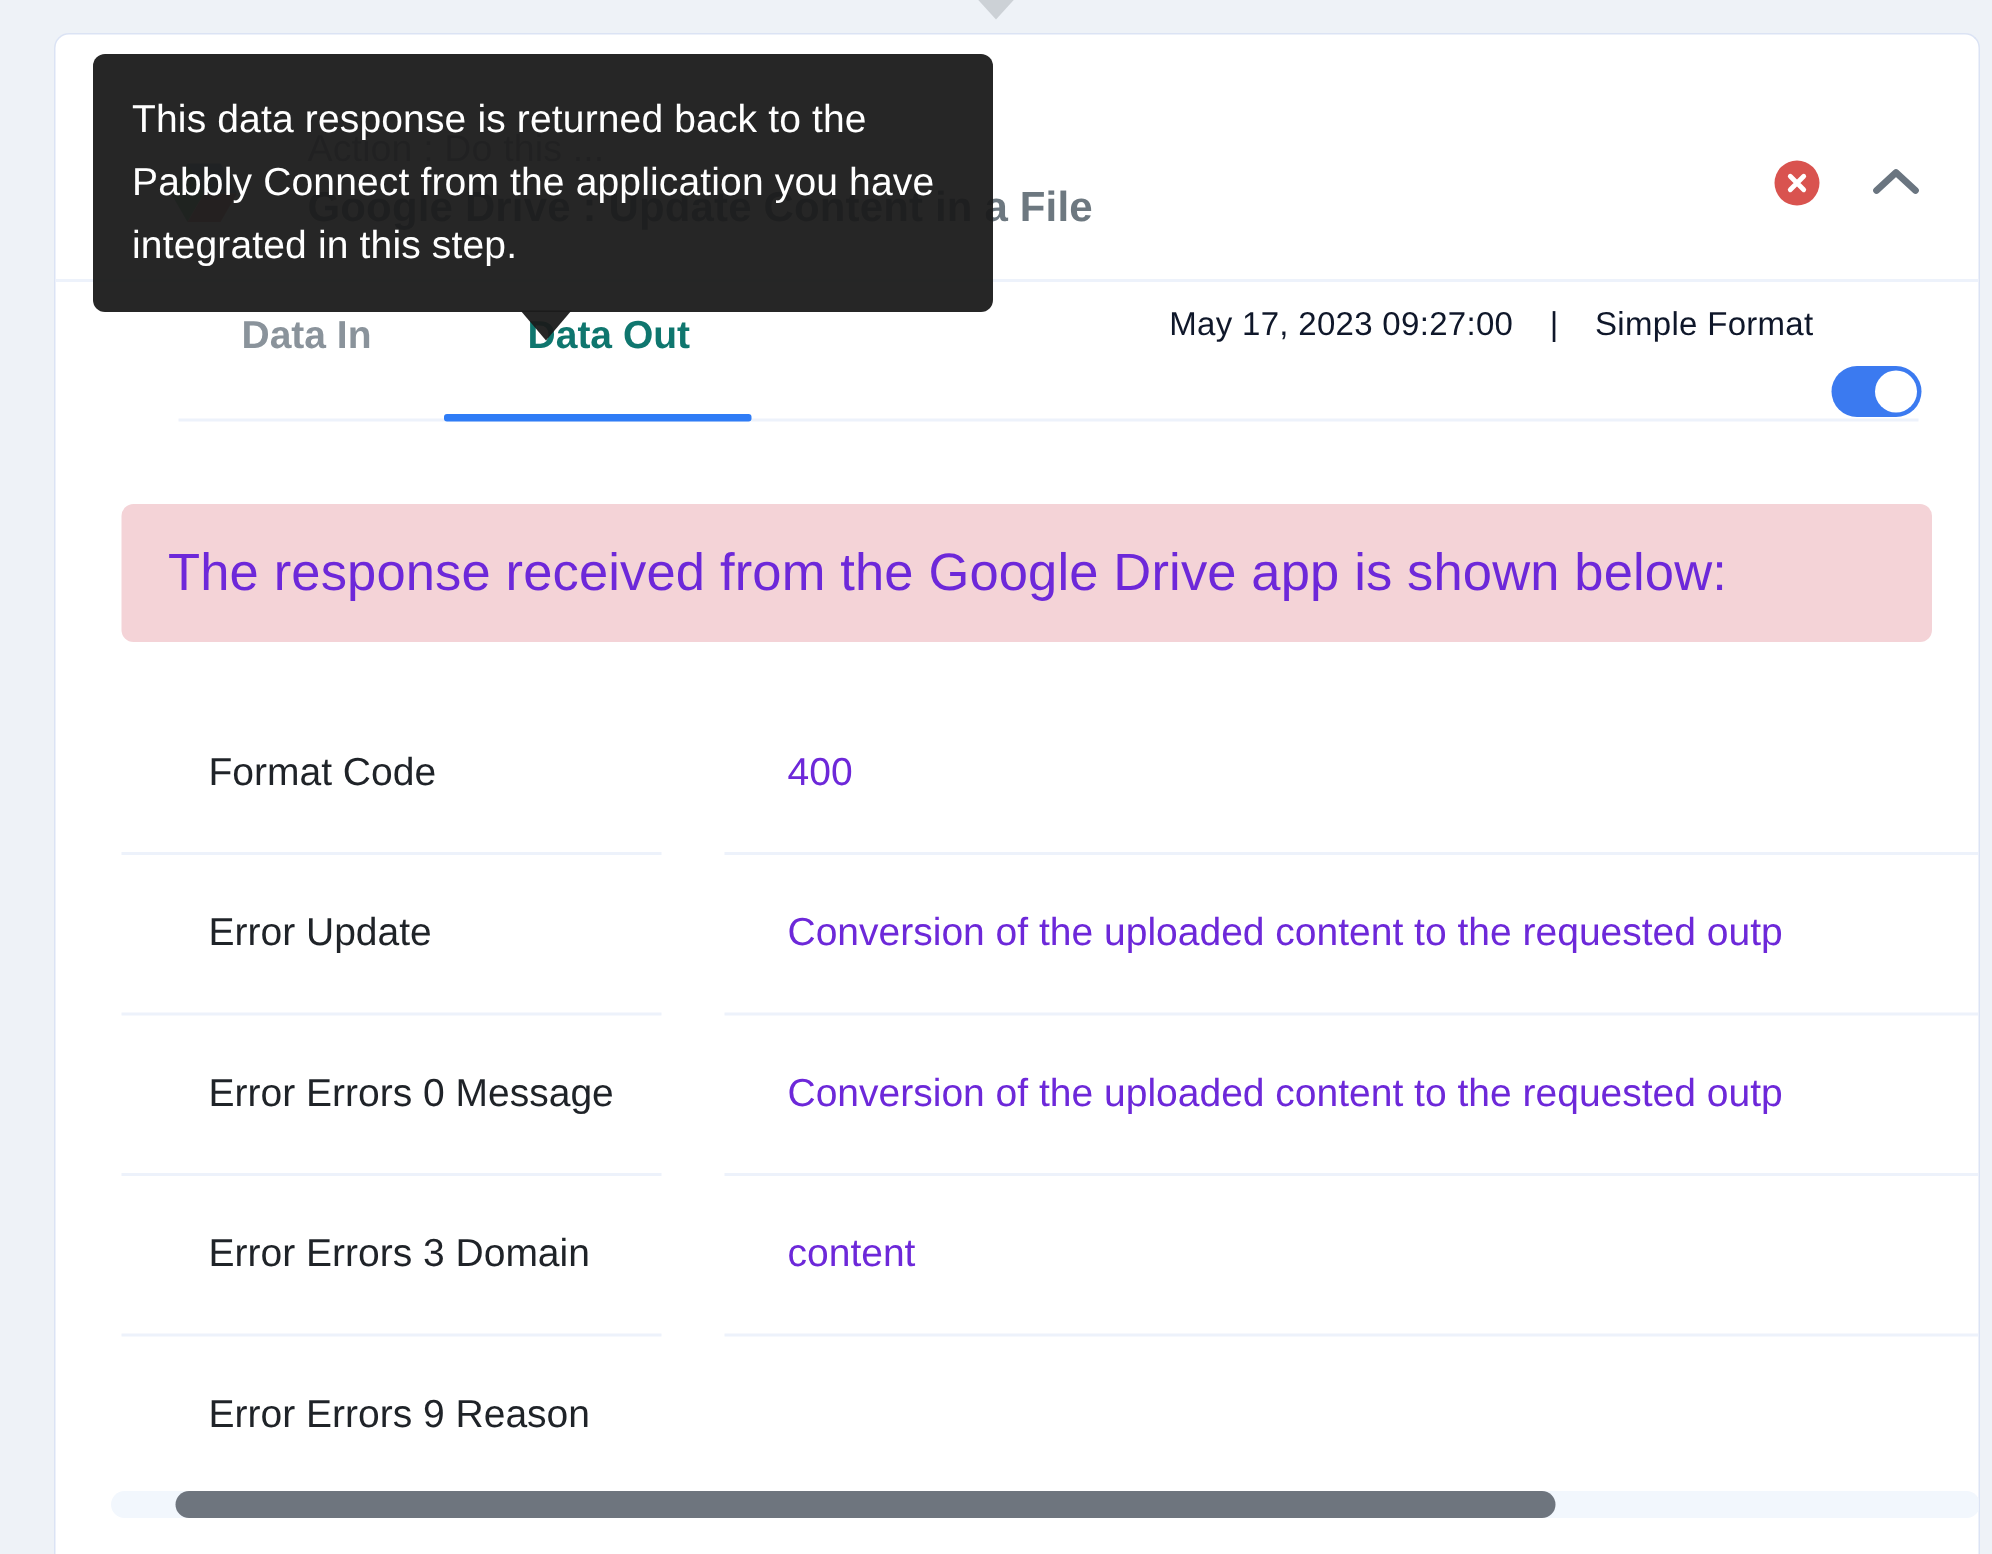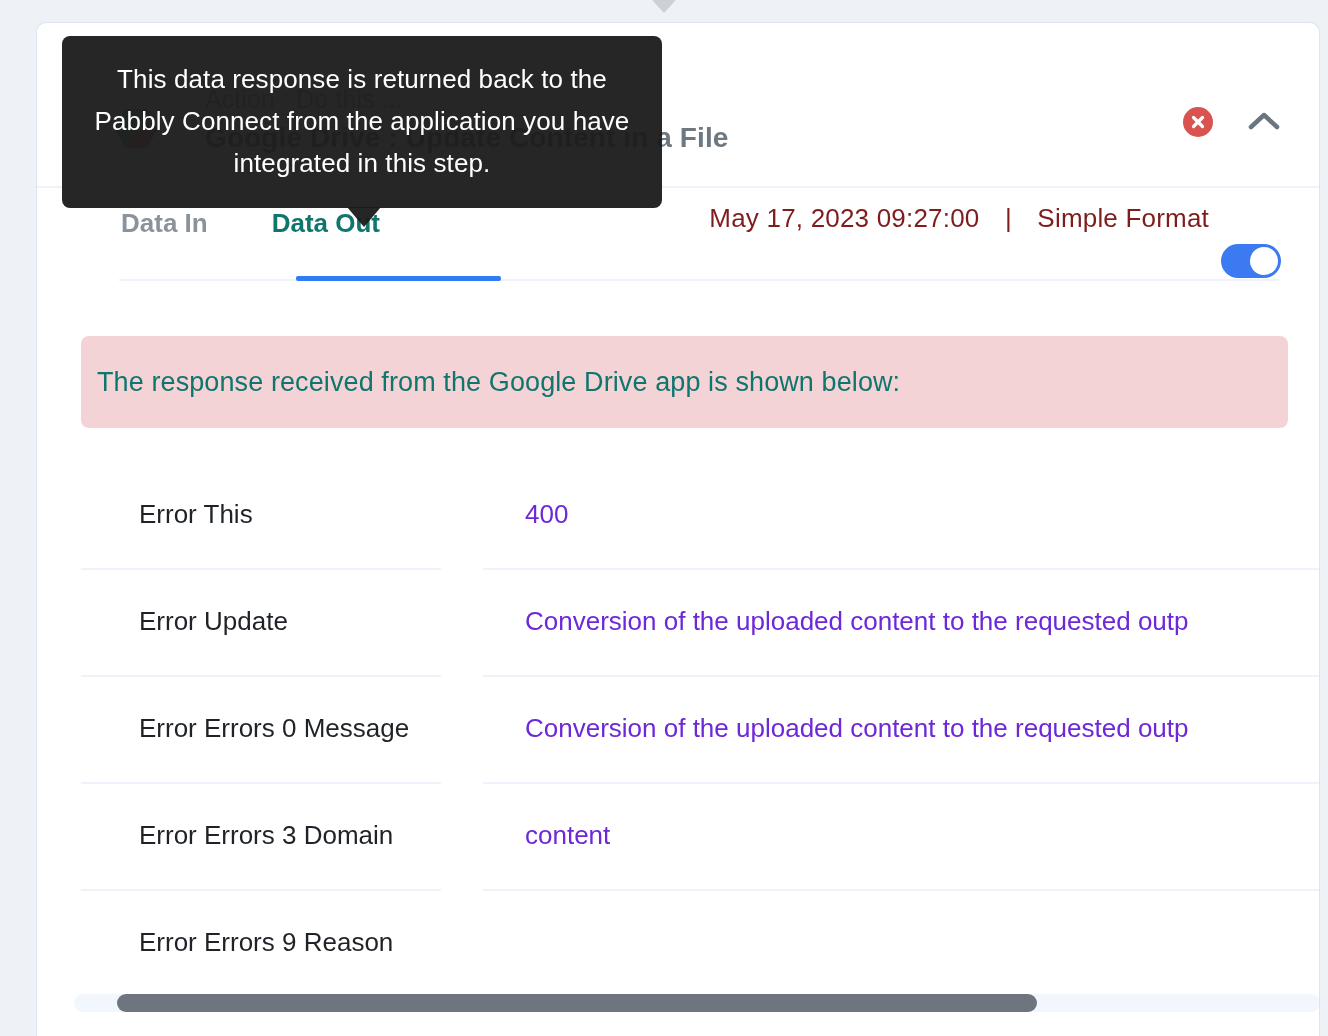--- a/index.html
+++ b/index.html
@@ -117,20 +117,21 @@
     display: flex;
     gap: 60px;
   }
   .tab {
     font-size: 26px;
     font-weight: 600;
     color: #8a939b;
     padding: 10px 2px 0 2px;
     cursor: pointer;
     white-space: nowrap;
+    margin-left: 40px;
   }
   .tab.active { color: #0f766e; }
   #tab-underline {
     position: absolute;
     left: 259px;
     top: 88px;
     width: 205px;
     height: 5px;
     background: #2f7cf6;
     border-radius: 2px;
@@ -141,22 +142,22 @@
     right: 40px;
     top: 91px;
     height: 2px;
     background: #edf2fb;
   }
 
   #meta-info {
     position: absolute;
     right: 110px;
     top: 15px;
-    font-size: 26px;
-    color: #7f1d1d;
+    font-size: 22px;
+    color: #0f172a;
     white-space: nowrap;
     letter-spacing: .2px;
   }
   #meta-sep { padding: 0 18px; }
 
   #format-toggle {
     position: absolute;
     right: 38px;
     top: 56px;
     width: 60px;
@@ -179,24 +180,24 @@
     left: 44px;
     top: 313px;
     width: 1207px;
     height: 92px;
     background: #f4d3d7;
     border-radius: 8px;
     display: flex;
     align-items: center;
   }
   #alert-text {
-    font-size: 27px;
-    color: #0f766e;
+    font-size: 35px;
+    color: #6d28d9;
     font-weight: 500;
-    padding-left: 16px;
+    padding-left: 31px;
     letter-spacing: .1px;
   }
 
   
   #data-table {
     position: absolute;
     left: 44px;
     top: 438px;
     width: 1240px;
   }
@@ -272,21 +273,20 @@
     background: rgba(26,26,26,0.95);
     border-radius: 8px;
     padding: 22px 26px 24px 26px;
     box-sizing: border-box;
     z-index: 50;
   }
   #tooltip-text {
     color: #ffffff;
     font-size: 26px;
     line-height: 42px;
-    text-align: center;
     letter-spacing: .1px;
   }
   #tooltip-arrow {
     position: absolute;
     left: 285px;
     bottom: -19px;
     width: 0; height: 0;
     border-left: 17px solid transparent;
     border-right: 17px solid transparent;
     border-top: 20px solid rgba(26,26,26,0.95);
@@ -353,21 +353,21 @@
     </div>
   </div>
 
   <div id="alert-banner">
     <div id="alert-text">The response received from the Google Drive app is shown below:</div>
   </div>
 
   <div id="data-table">
 
     <div class="data-row">
-      <div class="cell-key">Error This</div>
+      <div class="cell-key">Format Code</div>
       <div class="cell-val">400</div>
     </div>
 
     <div class="data-row">
       <div class="cell-key">Error Update</div>
       <div class="cell-val">Conversion of the uploaded content to the requested outp</div>
     </div>
 
     <div class="data-row">
       <div class="cell-key">Error Errors 0 Message</div>

